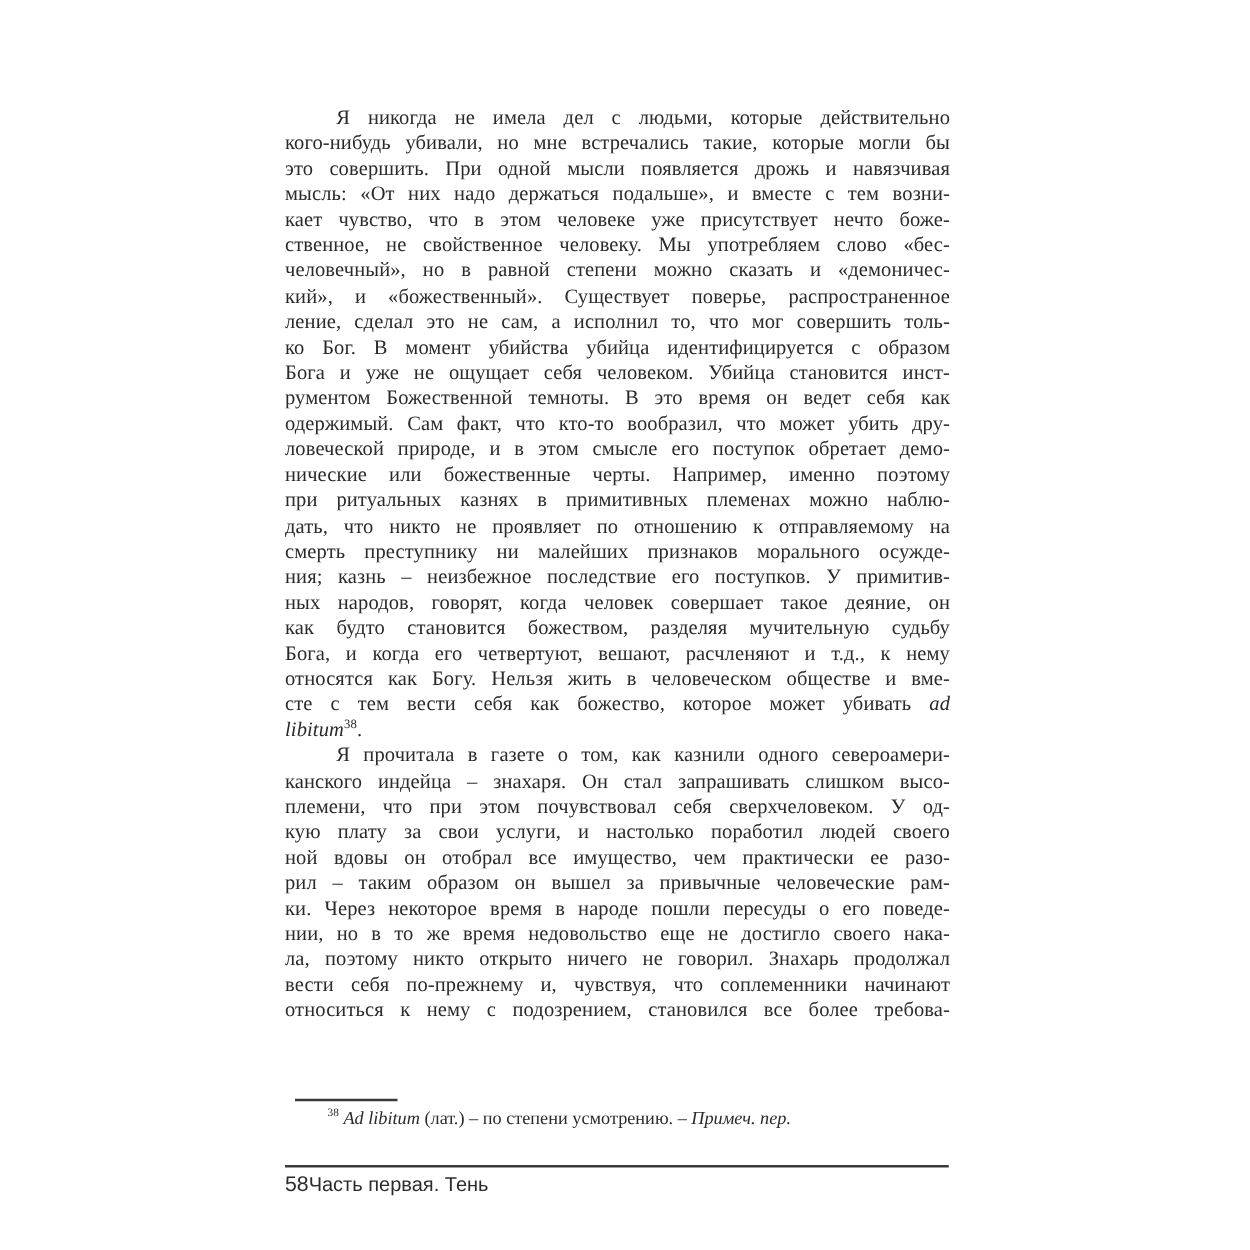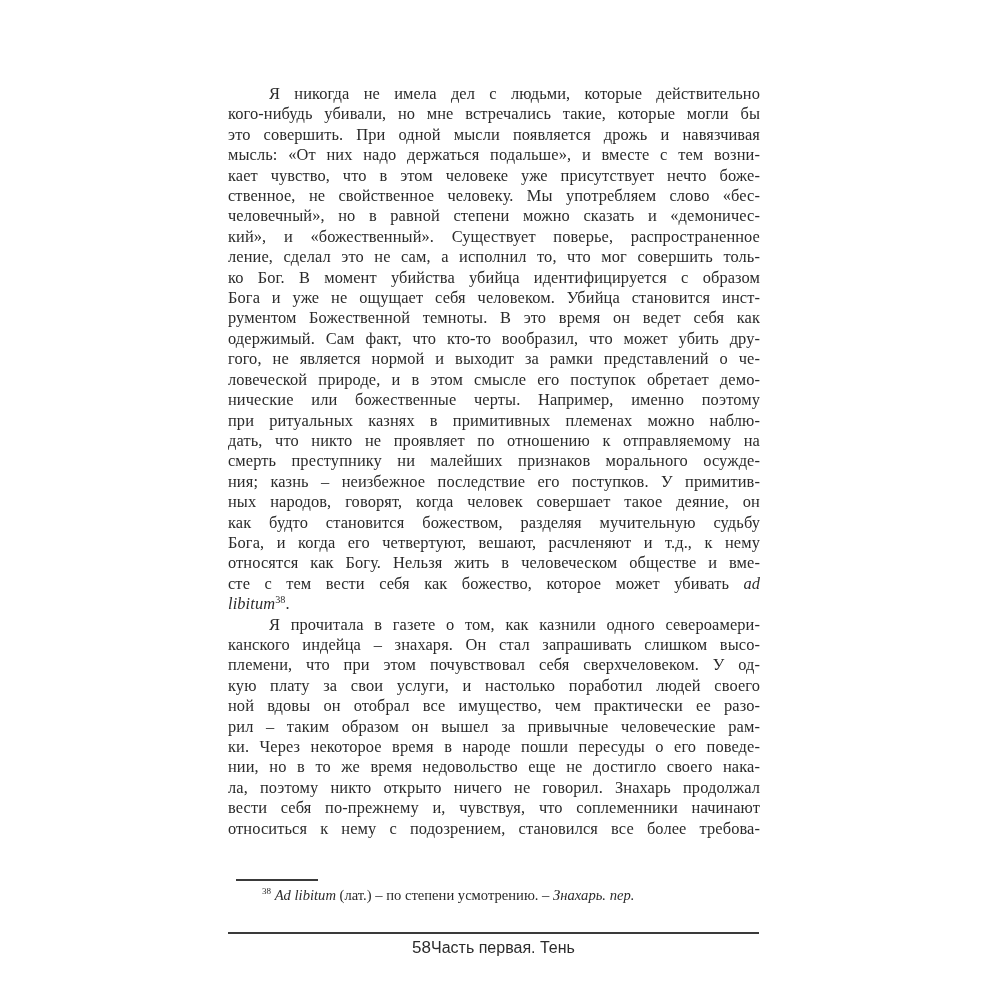--- a/index.html
+++ b/index.html
@@ -59,21 +59,21 @@
     position:absolute;
     left:228px;top:932px;
     width:531px;height:1.8px;
     background:var(--rule);
   }
   .footer{
     position:absolute;
     left:228px;top:938px;
     width:531px;
     display:flex;
-    justify-content:center;
+    justify-content:flex-start;
     align-items:baseline;
     font-family:"Liberation Sans", sans-serif;
     color:#2b2b2b;
   }
   .footer .page-num{ font-size:17px; }
   .footer .running-title{ font-size:16px; }
 </style>
 </head>
 <body>
 
@@ -86,21 +86,20 @@
       <div class="line">мысль: «От них надо держаться подальше», и вместе с тем возни-</div>
       <div class="line">кает чувство, что в этом человеке уже присутствует нечто боже-</div>
       <div class="line">ственное, не свойственное человеку. Мы употребляем слово «бес-</div>
       <div class="line">человечный», но в равной степени можно сказать и «демоничес-</div>
       <div class="line">кий», и «божественный». Существует поверье, распространенное</div>
       <div class="line">ление, сделал это не сам, а исполнил то, что мог совершить толь-</div>
       <div class="line">ко Бог. В момент убийства убийца идентифицируется с образом</div>
       <div class="line">Бога и уже не ощущает себя человеком. Убийца становится инст-</div>
       <div class="line">рументом Божественной темноты. В это время он ведет себя как</div>
       <div class="line">одержимый. Сам факт, что кто-то вообразил, что может убить дру-</div>
-      <div class="line">гого, не является нормой и выходит за рамки представлений о че-</div>
       <div class="line">ловеческой природе, и в этом смысле его поступок обретает демо-</div>
       <div class="line">нические или божественные черты. Например, именно поэтому</div>
       <div class="line">при ритуальных казнях в примитивных племенах можно наблю-</div>
       <div class="line">дать, что никто не проявляет по отношению к отправляемому на</div>
       <div class="line">смерть преступнику ни малейших признаков морального осужде-</div>
       <div class="line">ния; казнь – неизбежное последствие его поступков. У примитив-</div>
       <div class="line">ных народов, говорят, когда человек совершает такое деяние, он</div>
       <div class="line">как будто становится божеством, разделяя мучительную судьбу</div>
       <div class="line">Бога, и когда его четвертуют, вешают, расчленяют и т.д., к нему</div>
       <div class="line">относятся как Богу. Нельзя жить в человеческом обществе и вме-</div>
@@ -115,21 +114,21 @@
       <div class="line">ки. Через некоторое время в народе пошли пересуды о его поведе-</div>
       <div class="line">нии, но в то же время недовольство еще не достигло своего нака-</div>
       <div class="line">ла, поэтому никто открыто ничего не говорил. Знахарь продолжал</div>
       <div class="line">вести себя по-прежнему и, чувствуя, что соплеменники начинают</div>
       <div class="line">относиться к нему с подозрением, становился все более требова-</div>
     </div>
 
   <div class="footnote-rule"></div>
 
   <div class="footnote">
-    <div class="fn-line" id="footnote-line"><span class="sup">38</span><span> </span><span class="it">Ad libitum</span><span> (лат.) – по степени усмотрению. – </span><span class="it">Знахарь. пер.</span></div>
+    <div class="fn-line" id="footnote-line"><span class="sup">38</span><span> </span><span class="it">Ad libitum</span><span> (лат.) – по степени усмотрению. – </span><span class="it">Примеч. пер.</span></div>
   </div>
 
   <div class="footer-rule"></div>
 
   <div class="footer">
     <span class="page-num">58</span>
     <span class="running-title">Часть первая. Тень</span>
   </div>
 
 </div>

